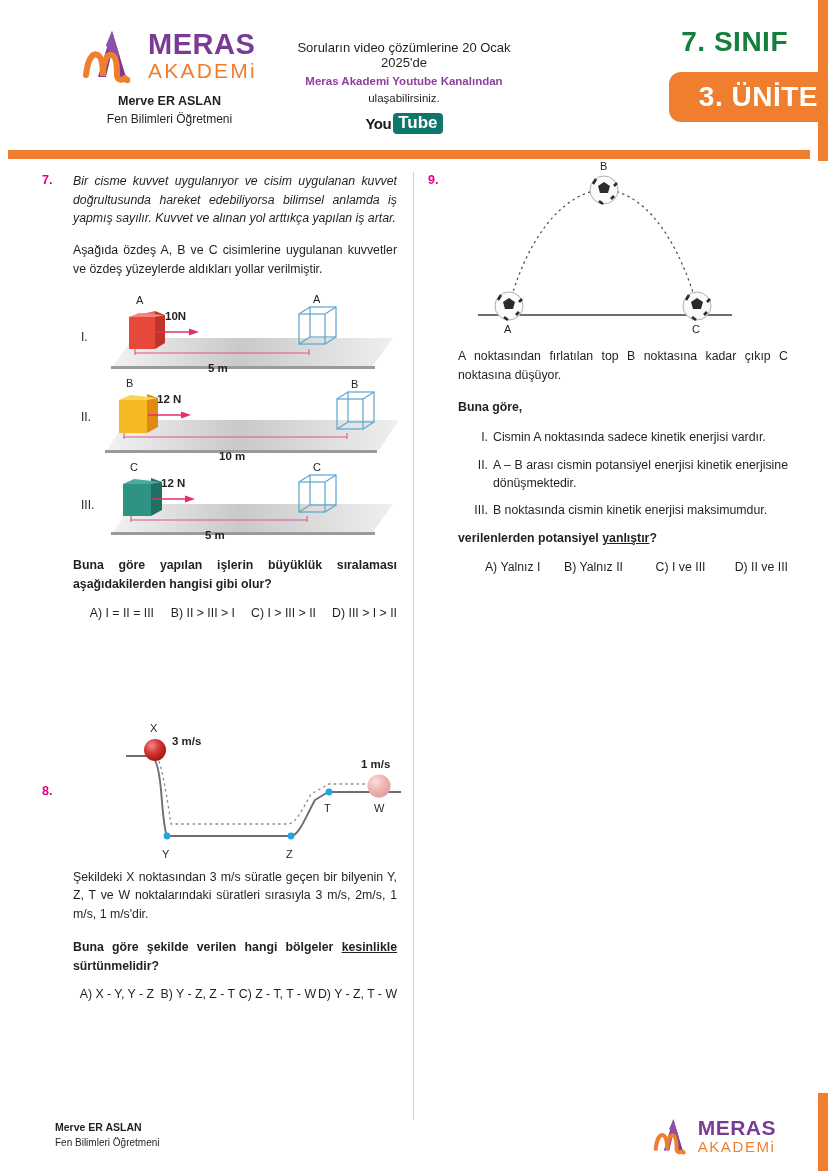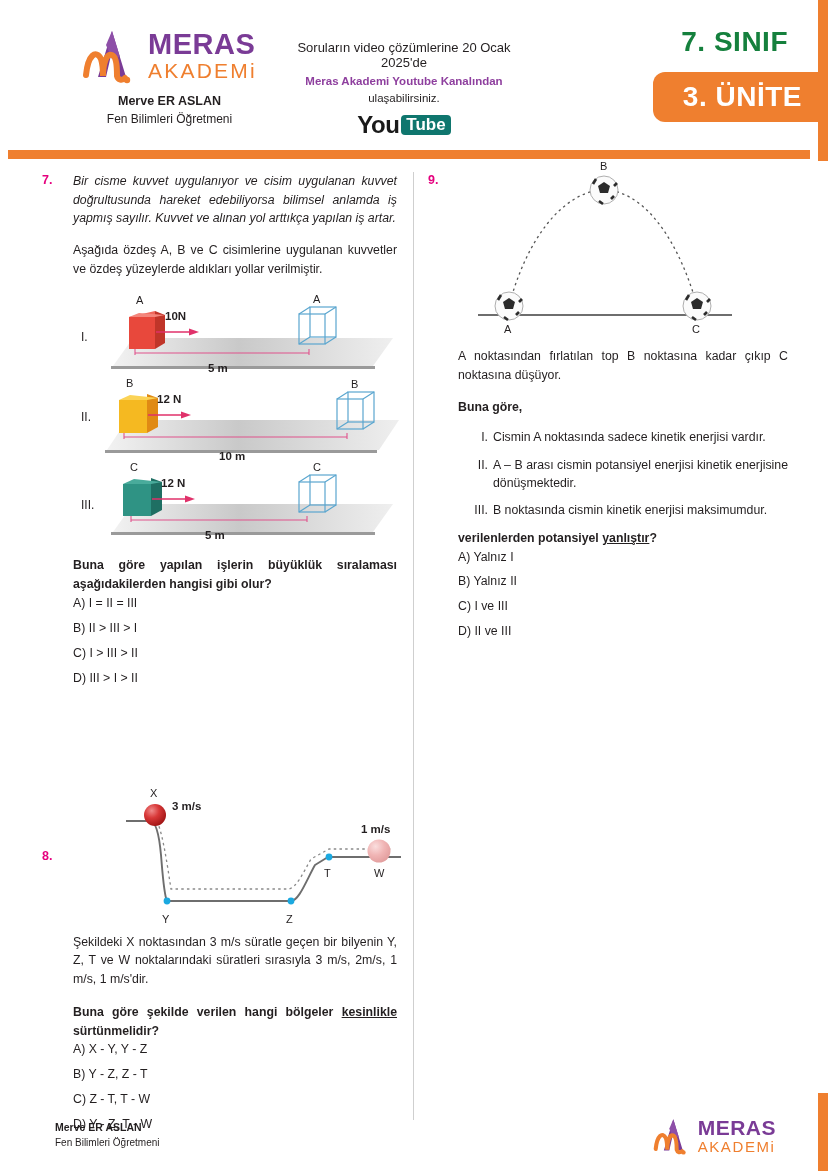--- a/index.html
+++ b/index.html
@@ -110,21 +110,21 @@
     margin-top: 5px;
   }
   .promo-line3 { font-size: 11.5px; color: #231f20; margin-top: 5px; }
   .yt-logo {
     margin: 9px auto 0;
     display: inline-flex;
     align-items: center;
     gap: 2px;
   }
   .yt-you {
-    font-size: 24px;
+    font-size: 15px;
     font-weight: bold;
     color: #1a1a1a;
     letter-spacing: -0.5px;
     line-height: 1;
   }
   .yt-tube {
     background: #0f766e;
     color: #ffffff;
     font-size: 17px;
     font-weight: bold;
@@ -140,21 +140,21 @@
     font-size: 28px;
     font-weight: bold;
     color: #15803d;
     letter-spacing: 0.5px;
   }
   .unit-badge {
     position: absolute;
     right: 0;
     top: 72px;
     height: 50px;
-    padding: 0 26px 0 30px;
+    padding: 0 10px 0 30px;
     background: #ef7f2f;
     border-top-left-radius: 12px;
     border-bottom-left-radius: 12px;
     display: flex;
     align-items: center;
     color: #ffffff;
     font-size: 28px;
     font-weight: bold;
     letter-spacing: 0.5px;
   }
@@ -210,24 +210,25 @@
     font-size: 12.3px;
     font-weight: bold;
     line-height: 1.52;
     text-align: justify;
     margin-top: 14px;
   }
   .u { text-decoration: underline; }
 
   .options {
     display: grid;
-    grid-template-columns: 1fr;
+    grid-template-columns: 1fr 1fr 1fr 1fr;
     row-gap: 9px;
-    margin-top: 2px;
+    margin-top: 12px;
     font-size: 12.3px;
+    text-align: right;
   }
   .opt { line-height: 1.3; }
 
   .roman-list { margin-top: 11px; }
   .roman-item {
     display: flex;
     font-size: 12.3px;
     line-height: 1.5;
     margin-bottom: 9px;
     padding-left: 8px;

